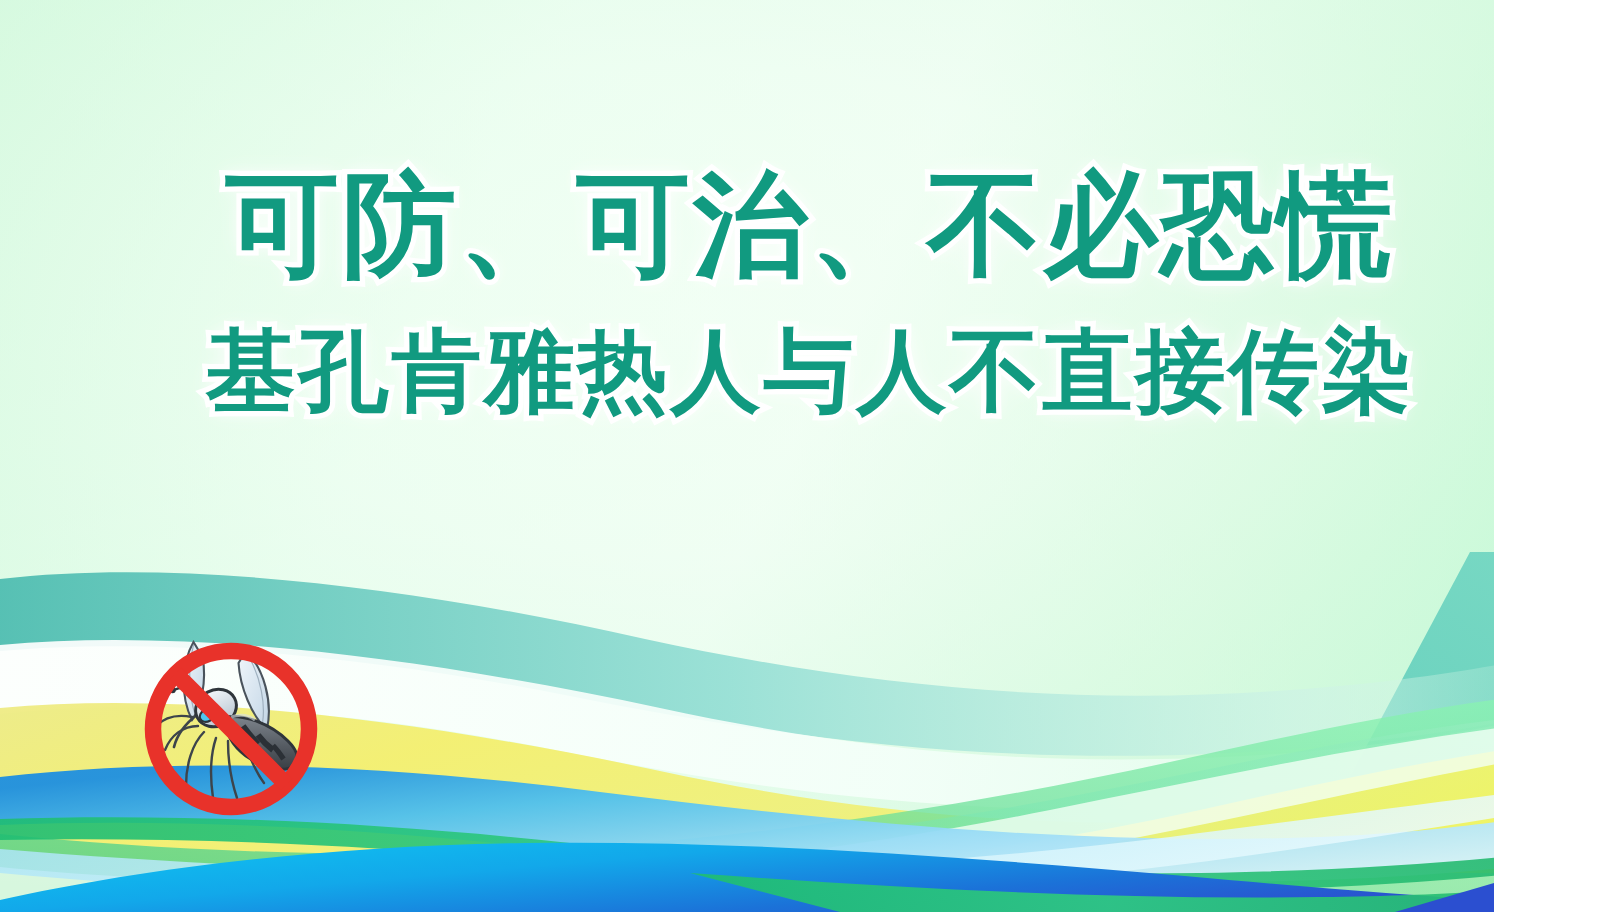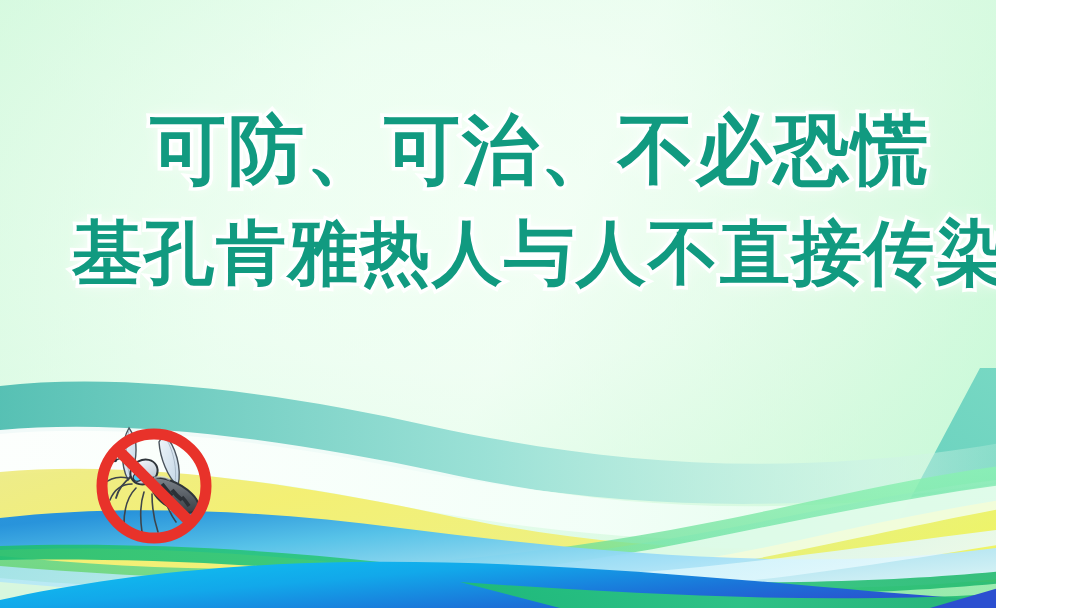--- a/index.html
+++ b/index.html
@@ -68,21 +68,21 @@
     top: 112px;
     left: 0;
     right: 0;
     font-size: 76px;
   }
   .headline-2 {
     position: absolute;
     top: 218px;
     left: 0;
     right: 0;
-    font-size: 70px;
+    font-size: 60px;
   }
   #mosquito-badge {
     position: absolute;
     left: 88px;
     top: 420px;
     width: 132px;
     height: 132px;
   }
 </style>
 </head>

